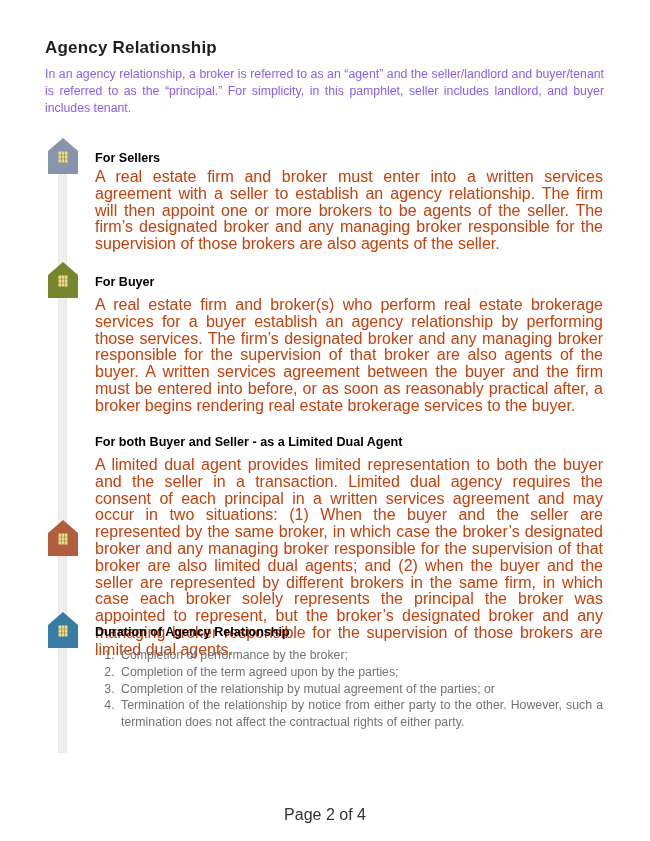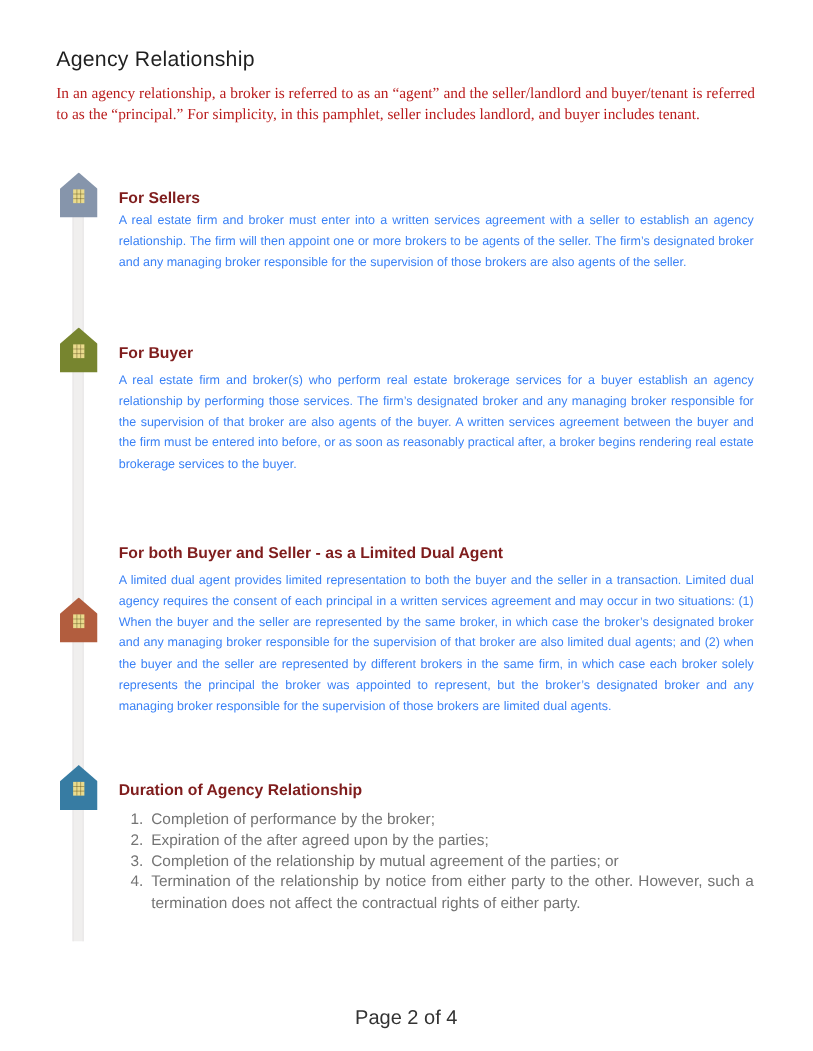--- a/index.html
+++ b/index.html
@@ -12,35 +12,34 @@
     height: 841px;
     background: #ffffff;
     overflow: hidden;
   }
 
   .title {
     position: absolute;
     left: 45px;
     top: 38px;
     font-size: 17px;
-    font-weight: normal;
+    font-weight: bold;
     color: #1f1f1f;
     letter-spacing: 0.2px;
   }
 
   .intro {
     position: absolute;
     left: 45px;
     top: 66px;
     width: 559px;
     font-size: 12.3px;
     line-height: 16.9px;
-    color: #b91c1c;
+    color: #8b5cf6;
     text-align: justify;
-    font-family: Liberation Serif, serif;
   }
 
   .timeline {
     position: absolute;
     left: 58px;
     top: 152px;
     width: 9px;
     height: 601px;
     background: #f0efee;
     border-left: 1px solid #e9e8e7;
@@ -67,30 +66,30 @@
   }
 
   .txt {
     flex: 1;
     padding-top: 13px;
   }
 
   .sec h2 {
     font-size: 12.6px;
     font-weight: bold;
-    color: #7f1d1d;
+    color: #000000;
     line-height: 15px;
     margin-bottom: 7px;
   }
   .sec-1 h2 { margin-bottom: 3px; }
 
   .sec p {
-    font-size: 10px;
+    font-size: 16px;
     line-height: 16.8px;
-    color: #3b82f6;
+    color: #c2410c;
     text-align: justify;
   }
 
   .sec ol {
     margin-top: 6px;
     margin-left: 2px;
     padding-left: 21px;
     font-size: 12.3px;
     line-height: 16.8px;
     color: #737373;
@@ -168,21 +167,21 @@
       <svg width="30" height="36" viewBox="0 0 30 36" aria-hidden="true">
         <polygon points="15,0 30,13 30,36 0,36 0,13" fill="#377ca3"></polygon>
         <rect x="10.5" y="13.5" width="9" height="11" fill="#eadb8d"></rect>
         <path d="M10.5,17.2 h9 M10.5,20.9 h9 M13.5,13.5 v11 M16.5,13.5 v11" stroke="rgba(95,82,30,0.45)" stroke-width="0.8" fill="none"></path>
       </svg>
     </div>
     <div class="txt">
       <h2>Duration of Agency Relationship</h2>
       <ol>
         <li>Completion of performance by the broker;</li>
-        <li>Expiration of the after agreed upon by the parties;</li>
+        <li>Completion of the term agreed upon by the parties;</li>
         <li>Completion of the relationship by mutual agreement of the parties; or</li>
         <li>Termination of the relationship by notice from either party to the other. However, such a termination does not affect the contractual rights of either party.</li>
       </ol>
     </div>
   </section>
 
   <div class="footer">Page 2 of 4</div>
 
 </div>
 

